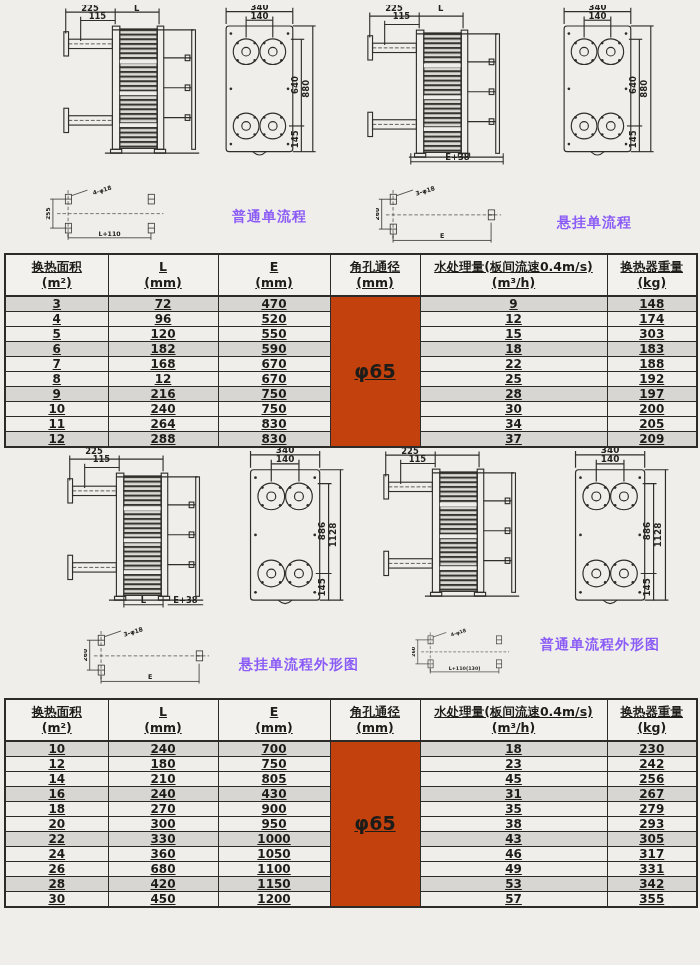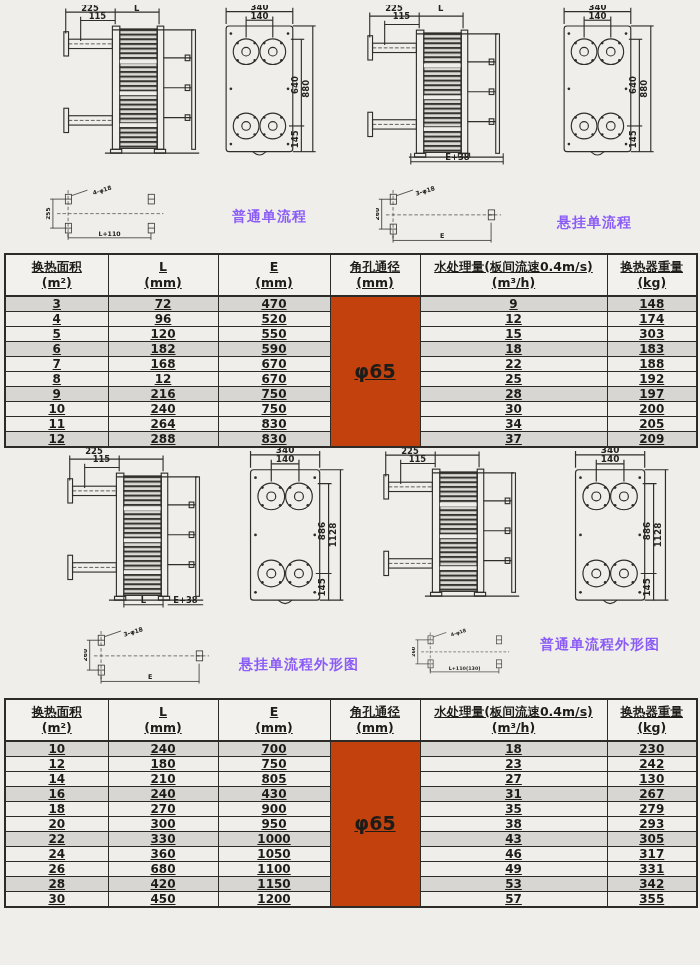--- a/index.html
+++ b/index.html
@@ -453,22 +453,22 @@
             <td>12</td>
             <td>180</td>
             <td>750</td>
             <td>23</td>
             <td>242</td>
           </tr>
           <tr>
             <td>14</td>
             <td>210</td>
             <td>805</td>
-            <td>27</td>
-            <td>130</td>
+            <td>45</td>
+            <td>256</td>
           </tr>
           <tr>
             <td class="shade">16</td>
             <td class="shade">240</td>
             <td class="shade">430</td>
             <td class="shade">31</td>
             <td class="shade">267</td>
           </tr>
           <tr>
             <td>18</td>

